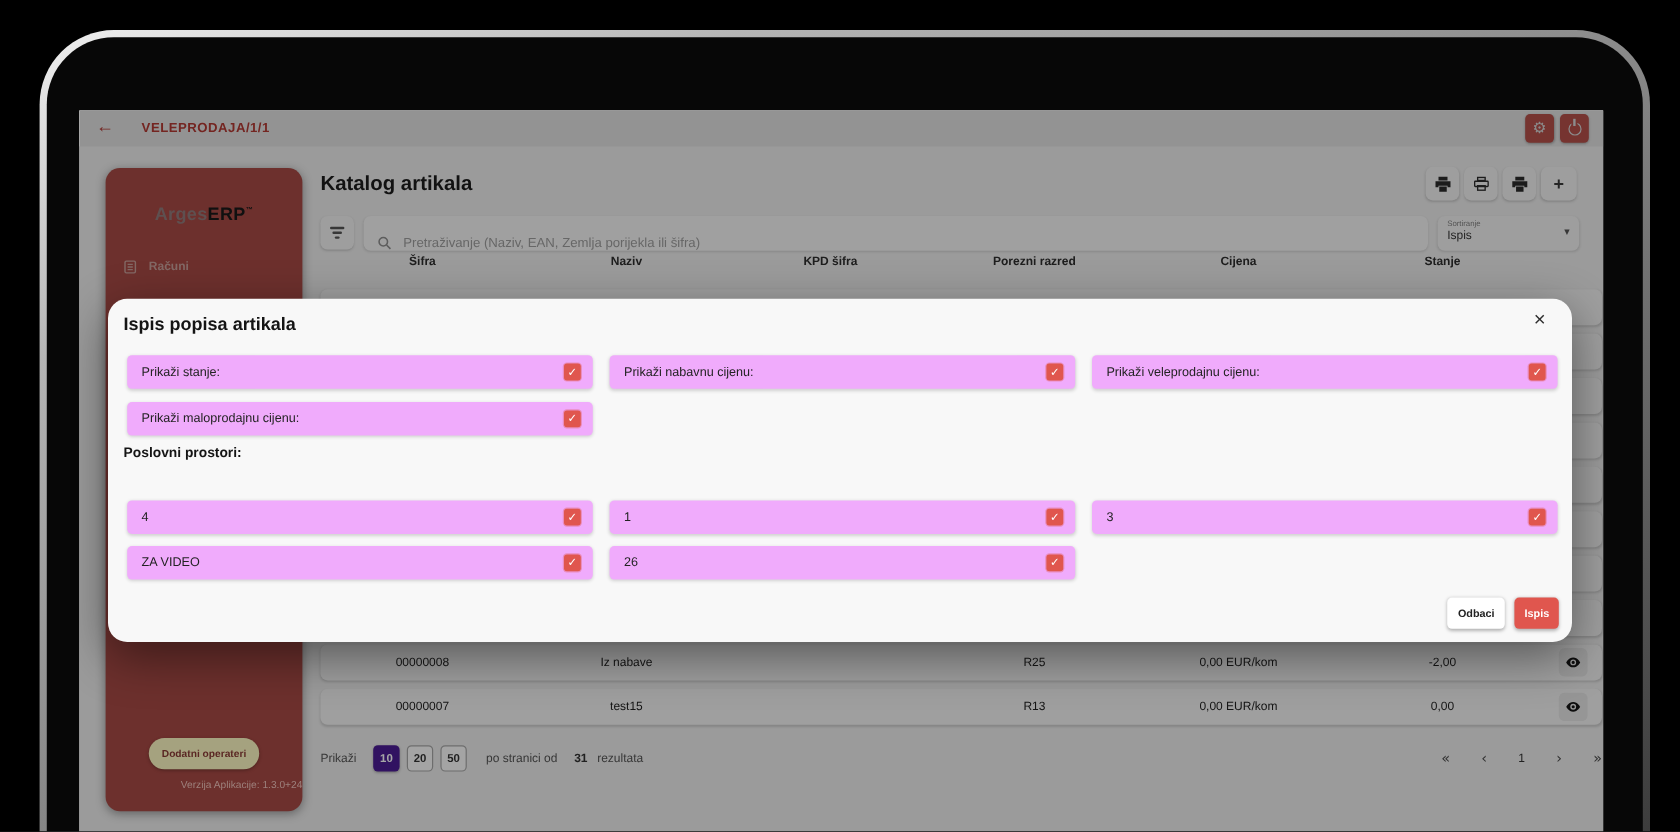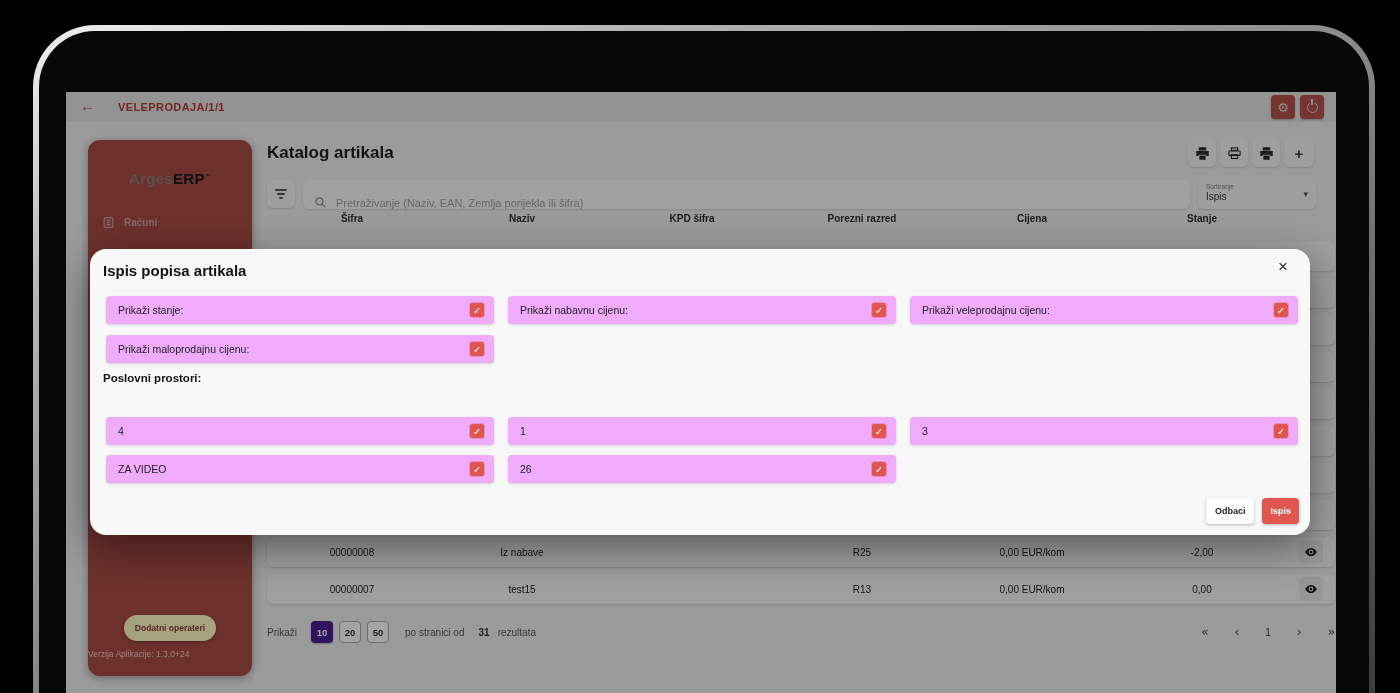--- a/index.html
+++ b/index.html
@@ -26,21 +26,21 @@
   .power-glyph::after{content:"";position:absolute;left:50%;top:-4px;transform:translateX(-50%);width:2px;height:6px;background:#d6d6d6;box-shadow:0 0 0 1.5px #b5504a}
 
   
   .sidebar{position:absolute;left:22px;top:48px;width:164px;height:536px;background:#a84a45;border-radius:12px;box-shadow:0 2px 8px rgba(0,0,0,.35)}
   .logo{position:absolute;top:30px;width:100%;text-align:center;font-size:15px;letter-spacing:.3px}
   .logo-a{color:#917b7b;font-weight:600}
   .logo-b{color:#1a1a1a;font-weight:800}
   .logo-tm{color:#1a1a1a;font-size:6px;vertical-align:super;font-weight:700}
   .nav-item{position:absolute;left:14px;top:76px;display:flex;gap:9px;align-items:center;color:#c9a19c;font-size:10px;font-weight:bold;cursor:pointer}
   .pill-btn{position:absolute;left:36px;top:475px;width:92px;height:26px;border-radius:13px;background:#fef9c3;border:none;color:#8a3b36;font-weight:bold;font-size:8.5px;box-shadow:0 1px 3px rgba(0,0,0,.3);cursor:pointer}
-  .version{position:absolute;top:509px;width:100%;text-align:left;font-size:8.5px;color:#efc3bc}
+  .version{position:absolute;top:509px;width:100%;text-align:right;font-size:8.5px;color:#efc3bc}
 
   
   .main{position:absolute;inset:0}
   .page-title{position:absolute;left:201px;top:51px;font-size:17px;font-weight:bold;color:#1d1d1d}
   .toolbar{position:absolute;left:1122px;top:47px;display:flex;gap:4px}
   .tool-btn{width:28px;height:28px;border-radius:6px;background:#f3f3f3;border:none;display:flex;align-items:center;justify-content:center;box-shadow:0 1px 2px rgba(0,0,0,.15);cursor:pointer}
   .tool-btn.wide{width:30px}
   .plus-glyph{font-size:15px;font-weight:bold;color:#3a3a3a;line-height:1}
 
   .filter-btn{position:absolute;left:201px;top:88px;width:28px;height:28px;border-radius:6px;background:#f3f3f3;border:none;display:flex;align-items:center;justify-content:center;box-shadow:0 1px 2px rgba(0,0,0,.15);cursor:pointer}

